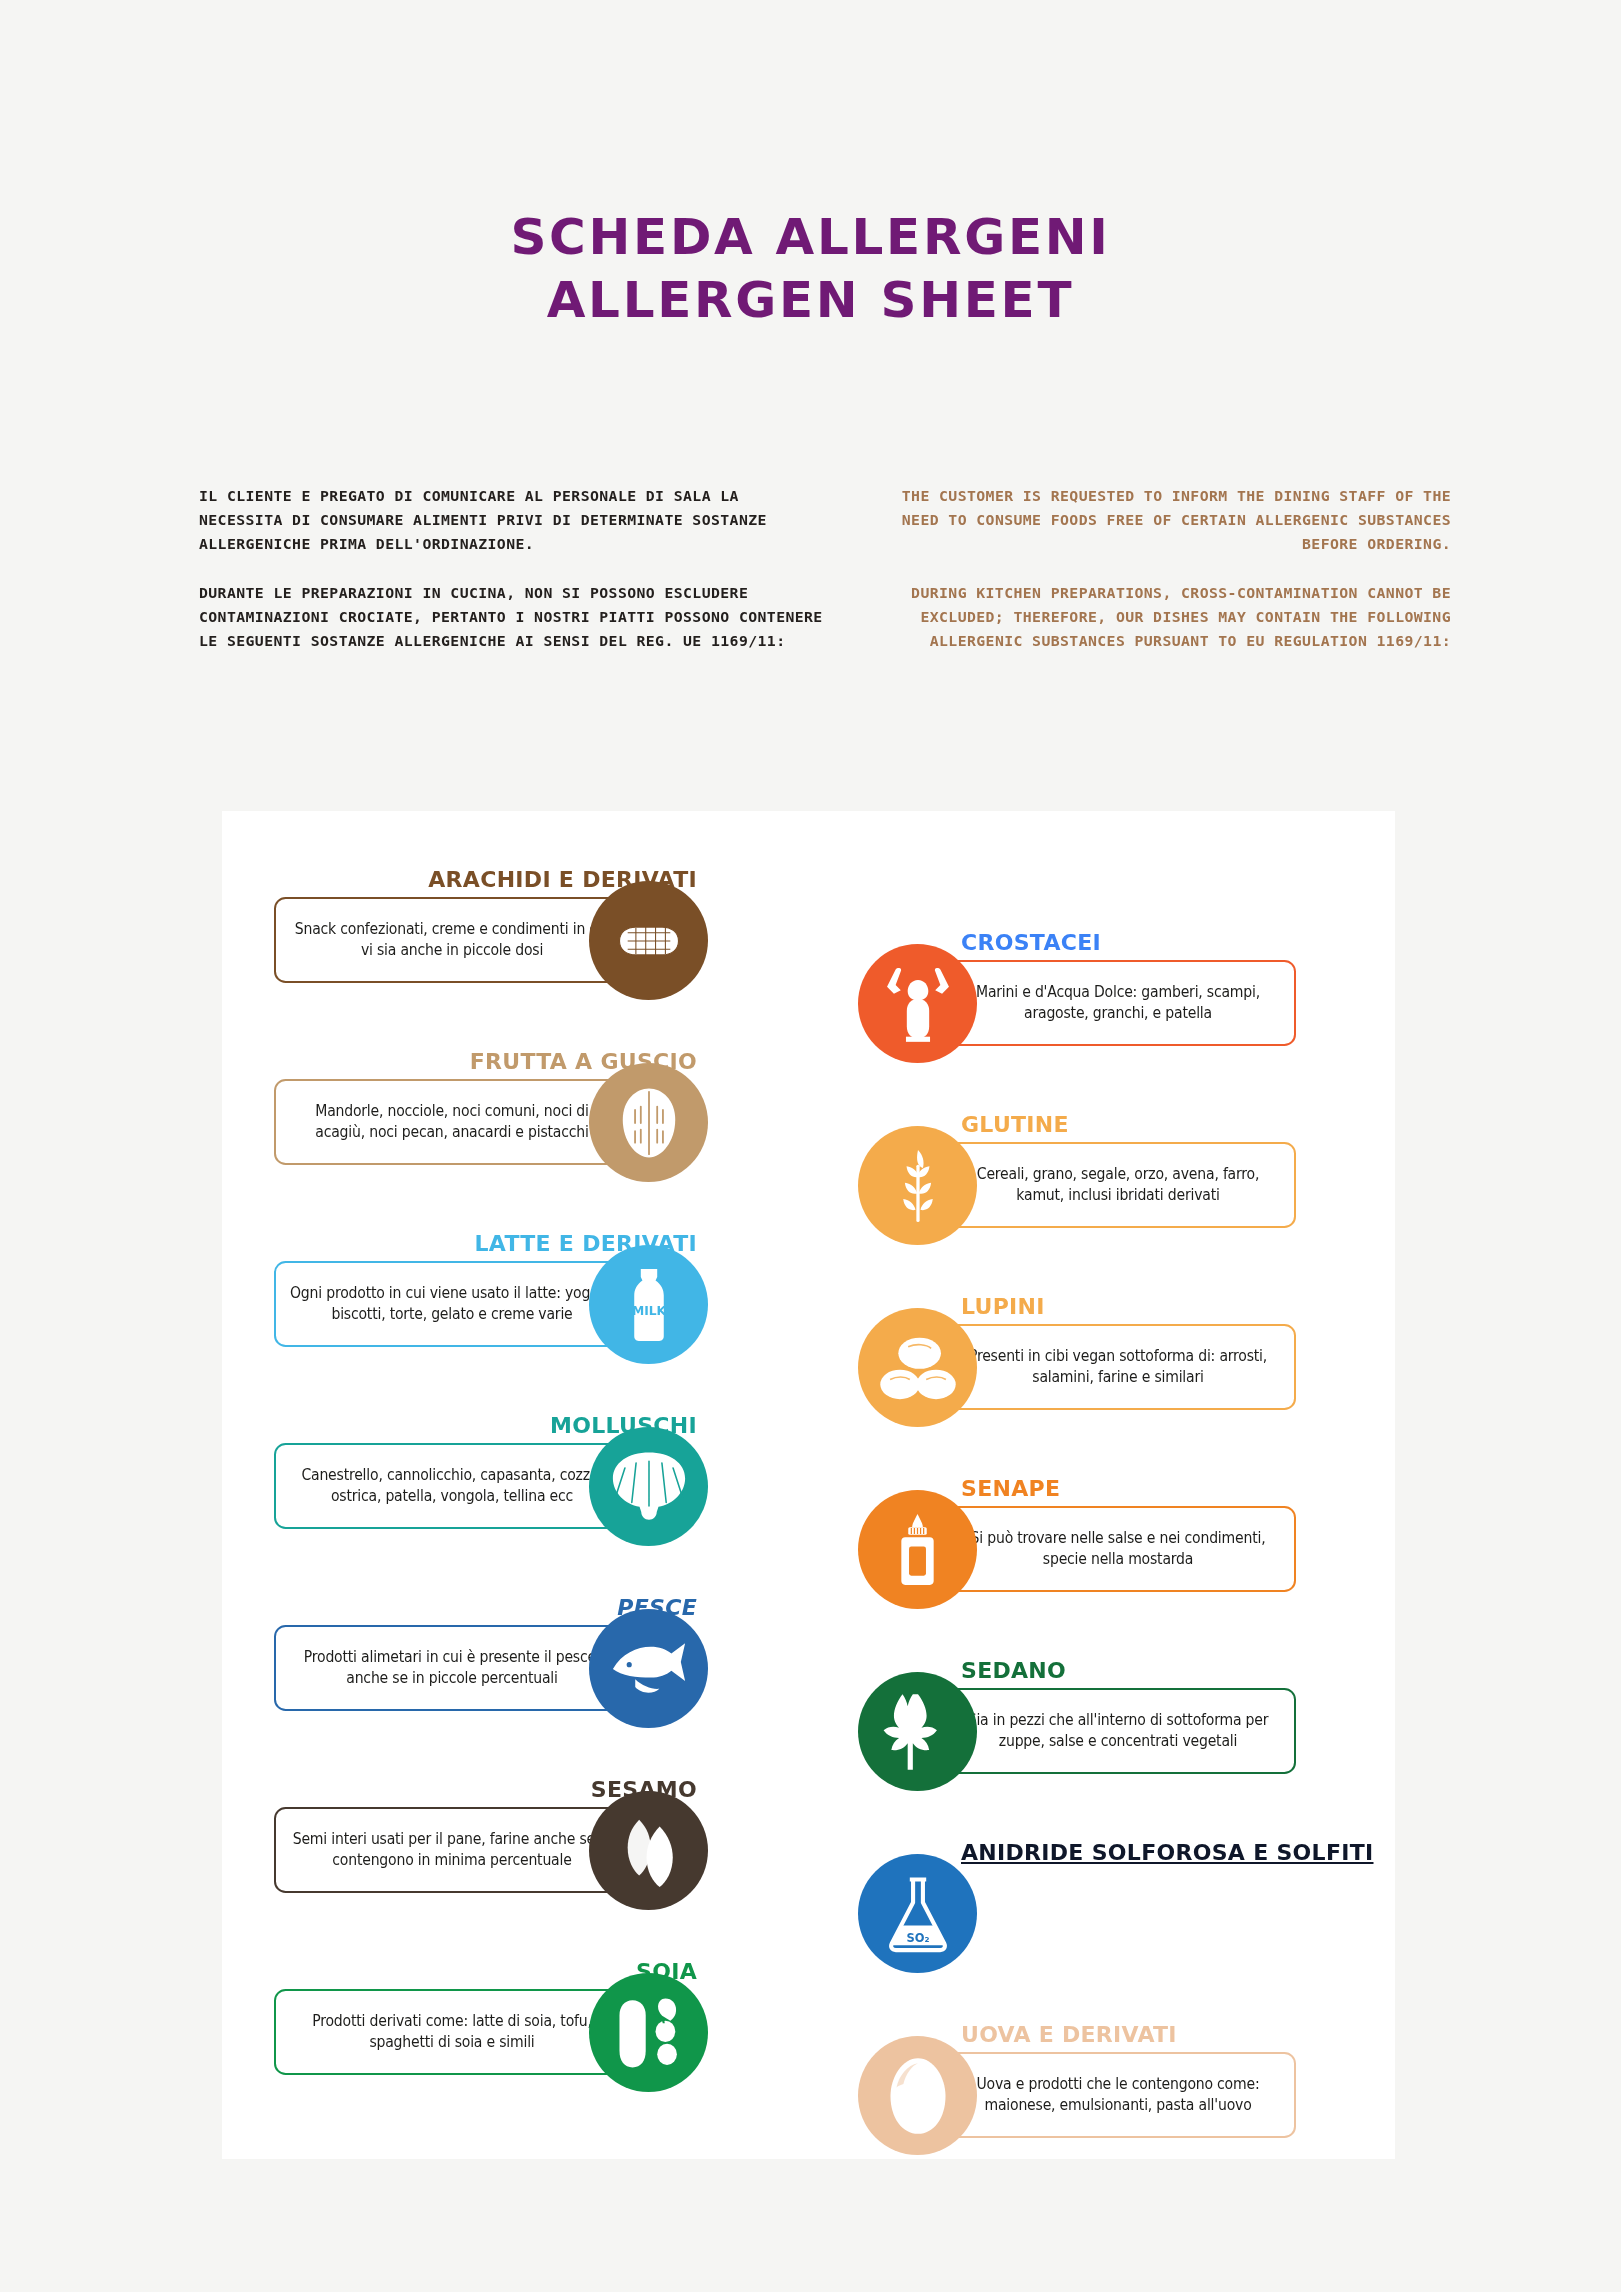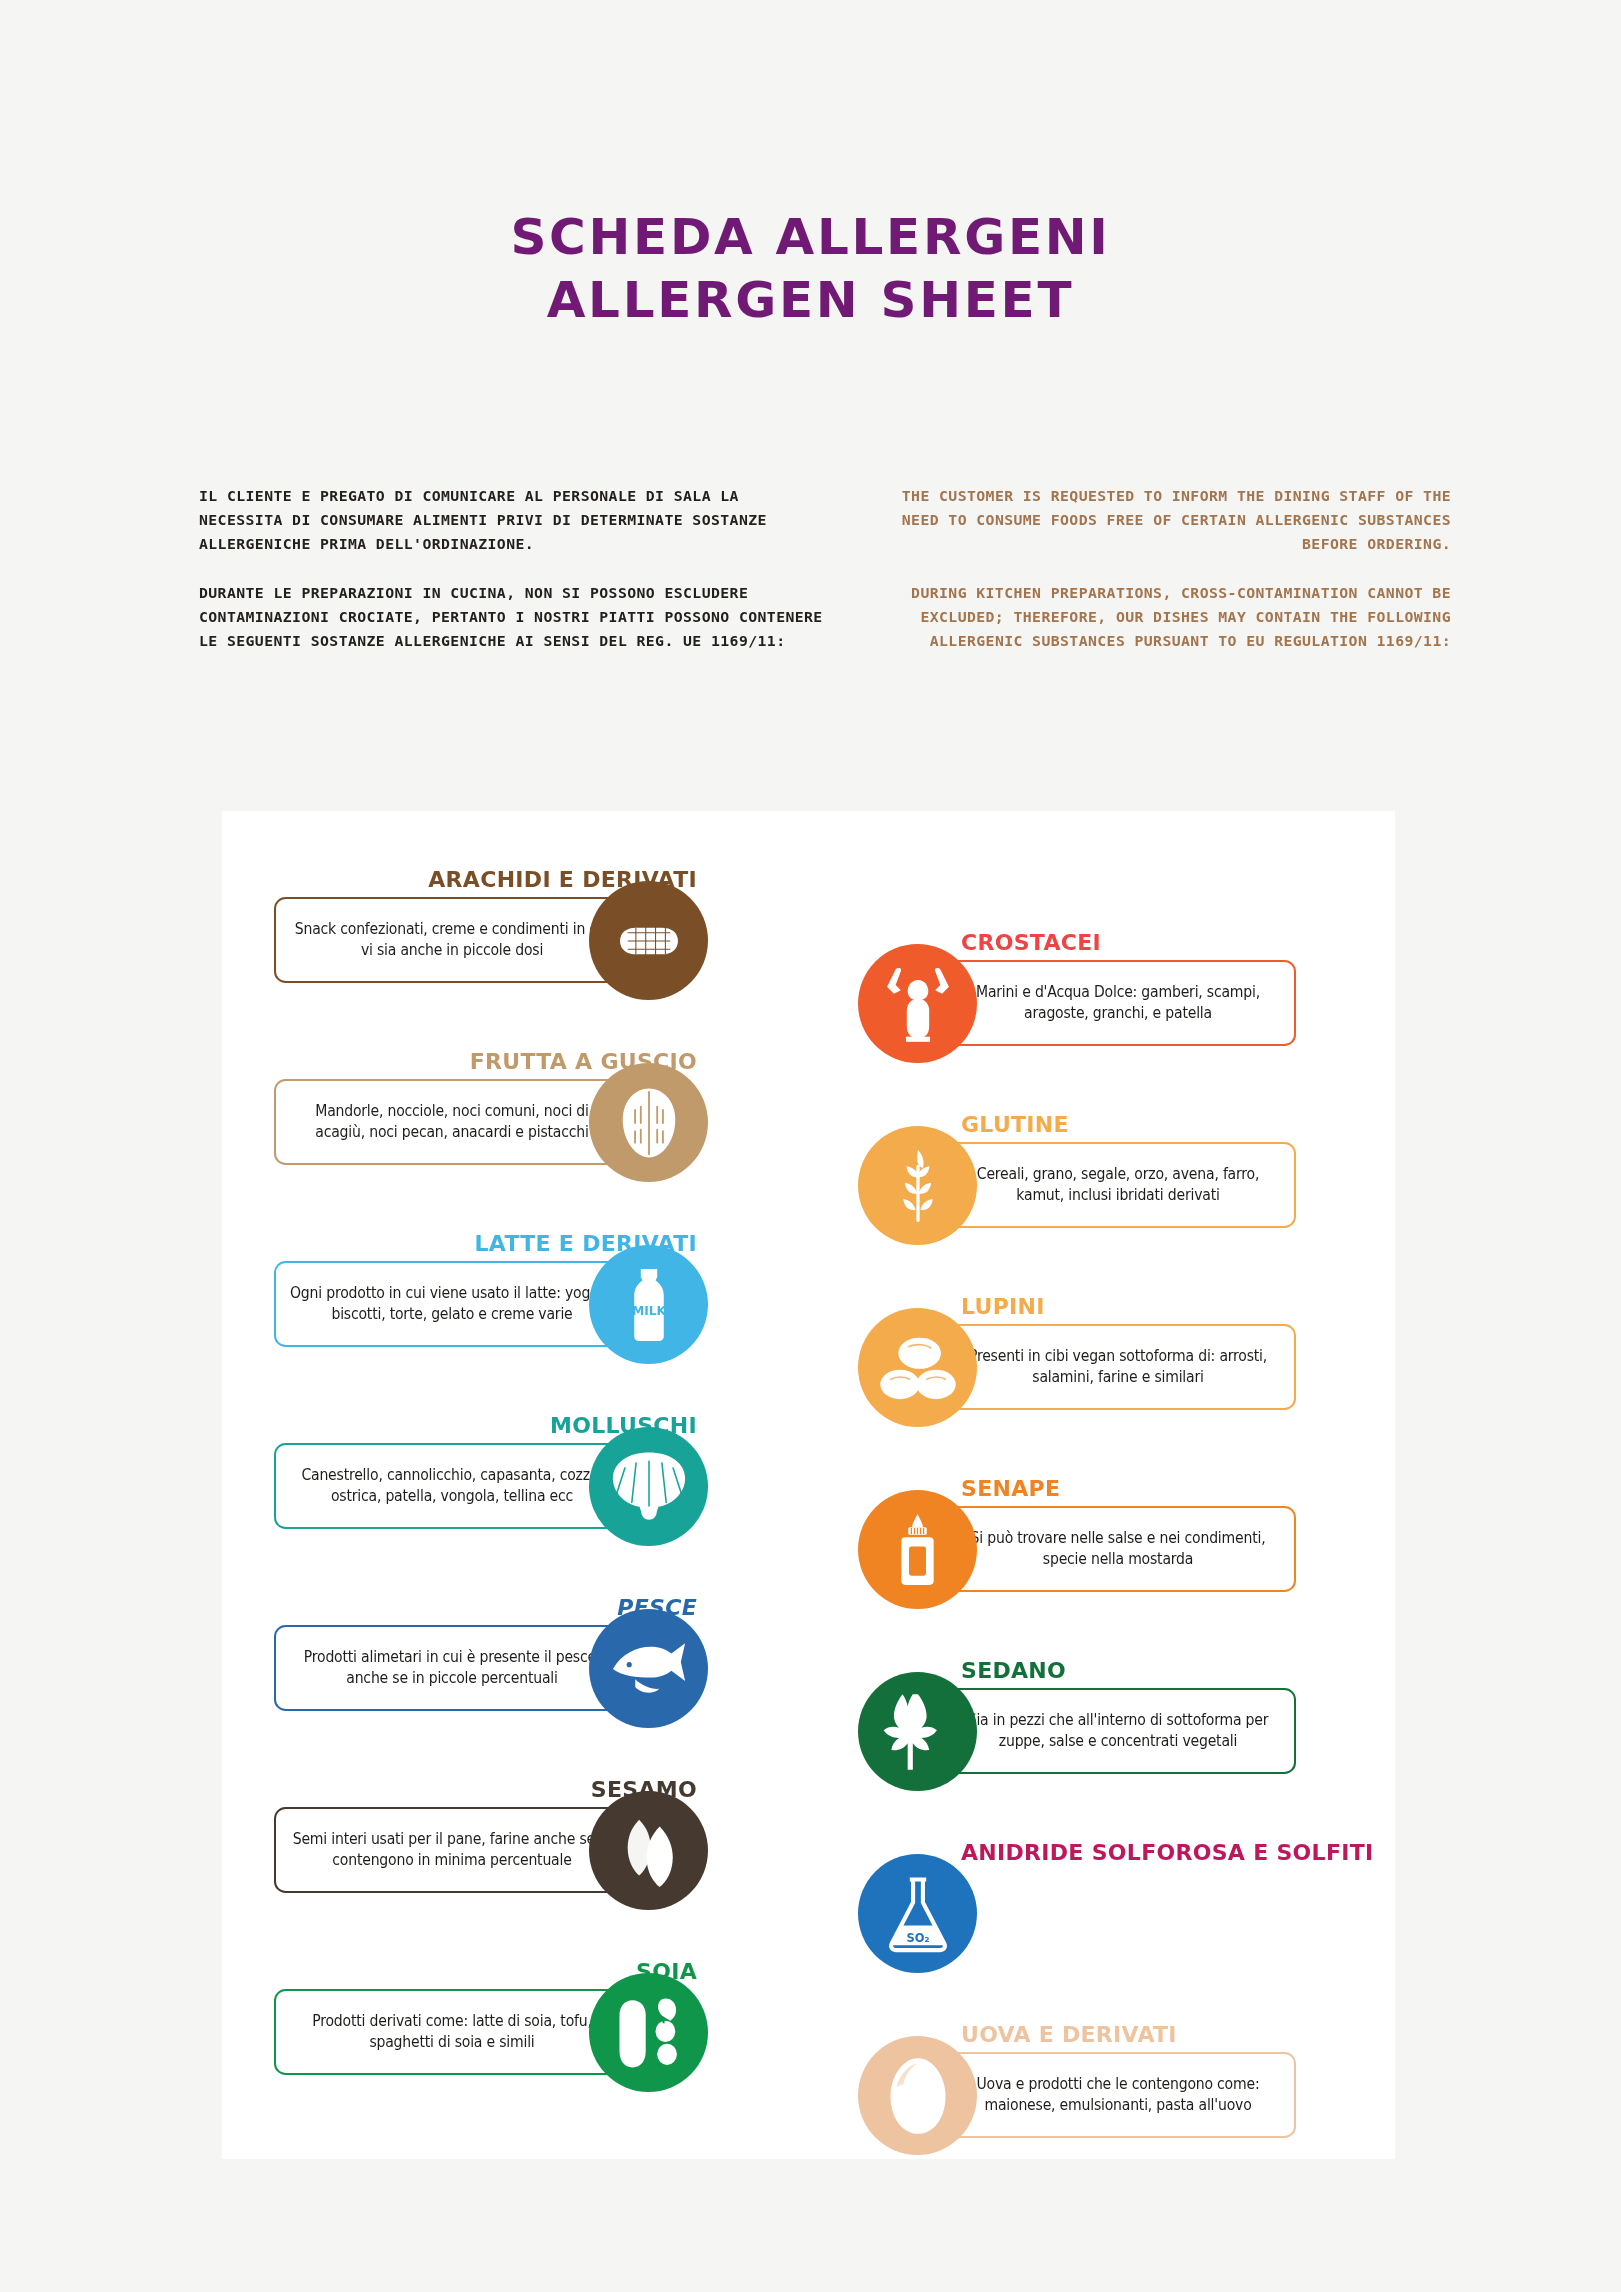--- a/index.html
+++ b/index.html
@@ -271,21 +271,21 @@
      <ellipse cx="72" cy="76" rx="12" ry="13" fill="#fff"></ellipse>
      <g fill="none" stroke="#10964a" stroke-width="2.4">
               <path d="M56 28c8 0 12 5 12 10"></path>
             </g>
           </svg>
         </div>
       </div>
     </div>
   <div class="col col-right" id="col-right">
       <div class="card card-right">
-        <div class="card-title" style="color: #ef4444;">CROSTACEI</div>
+        <div class="card-title" style="color: #3b82f6;">CROSTACEI</div>
         <div class="bubble" style="border-color: rgb(239, 91, 43);">
           <div class="bubble-text">Marini e d'Acqua Dolce: gamberi, scampi, aragoste, granchi, e patella</div>
         </div>
         <div class="disc" style="background: rgb(239, 91, 43);">
           <svg width="86" height="86" viewBox="0 0 100 100">
             <g fill="#fff">
      <path d="M28 8c2 0 3 2 2 4l-6 16 6 6-8 4-8-8 10-20c1-2 2-2 4-2z"></path>
      <path d="M72 8c2 0 3 0 4 2l10 20-8 8-8-4 6-6-6-16c-1-2 0-4 2-4z"></path>
      <path d="M50 22c7 0 12 6 12 13s-5 11-12 11-12-4-12-11 5-13 12-13z"></path>
      <path d="M50 44c8 0 13 6 13 14v18c0 9-5 14-13 14s-13-5-13-14V58c0-8 5-14 13-14z"></path>
@@ -355,21 +355,21 @@
         </div>
         <div class="disc" style="background: rgb(20, 112, 58);">
           <svg width="86" height="86" viewBox="0 0 100 100">
             <g fill="#fff">
      <path d="M50 6c6 8 10 17 10 25 0 6-3 11-6 14 7-2 13-1 18 3-4 6-11 9-18 9 5 3 8 8 9 14-8 1-15-2-19-8v31h-6V63c-4 6-11 9-19 8 1-6 4-11 9-14-7 0-14-3-18-9 5-4 11-5 18-3-3-3-6-8-6-14 0-8 4-17 10-25 3 4 5 9 6 14 1-5 3-10 6-14z"></path>
             </g>
           </svg>
         </div>
       </div>
       <div class="card card-right">
-        <div class="card-title" style="color: #be185d;">ANIDRIDE SOLFOROSA E SOLFITI</div>
+        <div class="card-title" style="color: #0f172a; text-decoration: underline;">ANIDRIDE SOLFOROSA E SOLFITI</div>
         <div class="disc" style="background: rgb(31, 115, 189);">
           <svg width="82" height="82" viewBox="0 0 100 100">
             <g fill="none" stroke="#fff" stroke-width="5" stroke-linejoin="round">
      <path d="M40 8h20M44 8v28L18 86c-2 4 0 8 5 8h54c5 0 7-4 5-8L56 36V8"></path>
             </g>
      <path fill="#fff" d="M30 64h40l14 24H16z"></path>
      <text x="50" y="84" font-family="DejaVu Sans, sans-serif" font-size="14" font-weight="bold" fill="#1f73bd" text-anchor="middle">SO₂</text>
           </svg>
         </div>
       </div>

